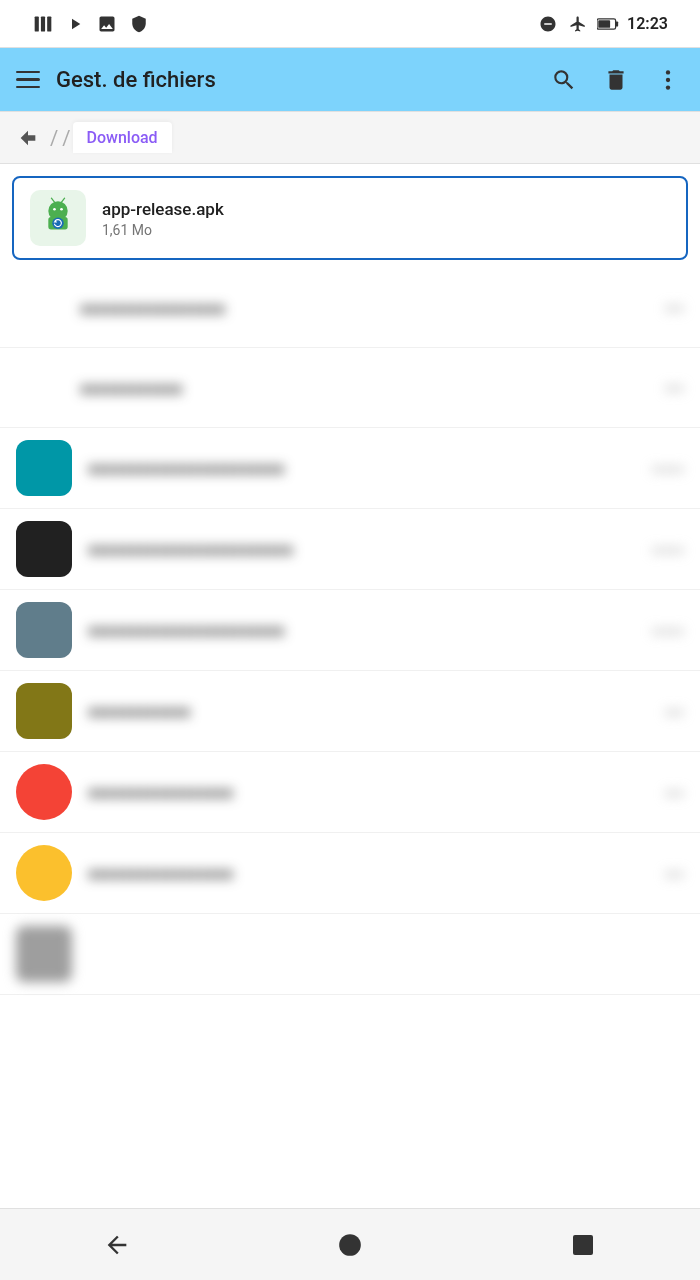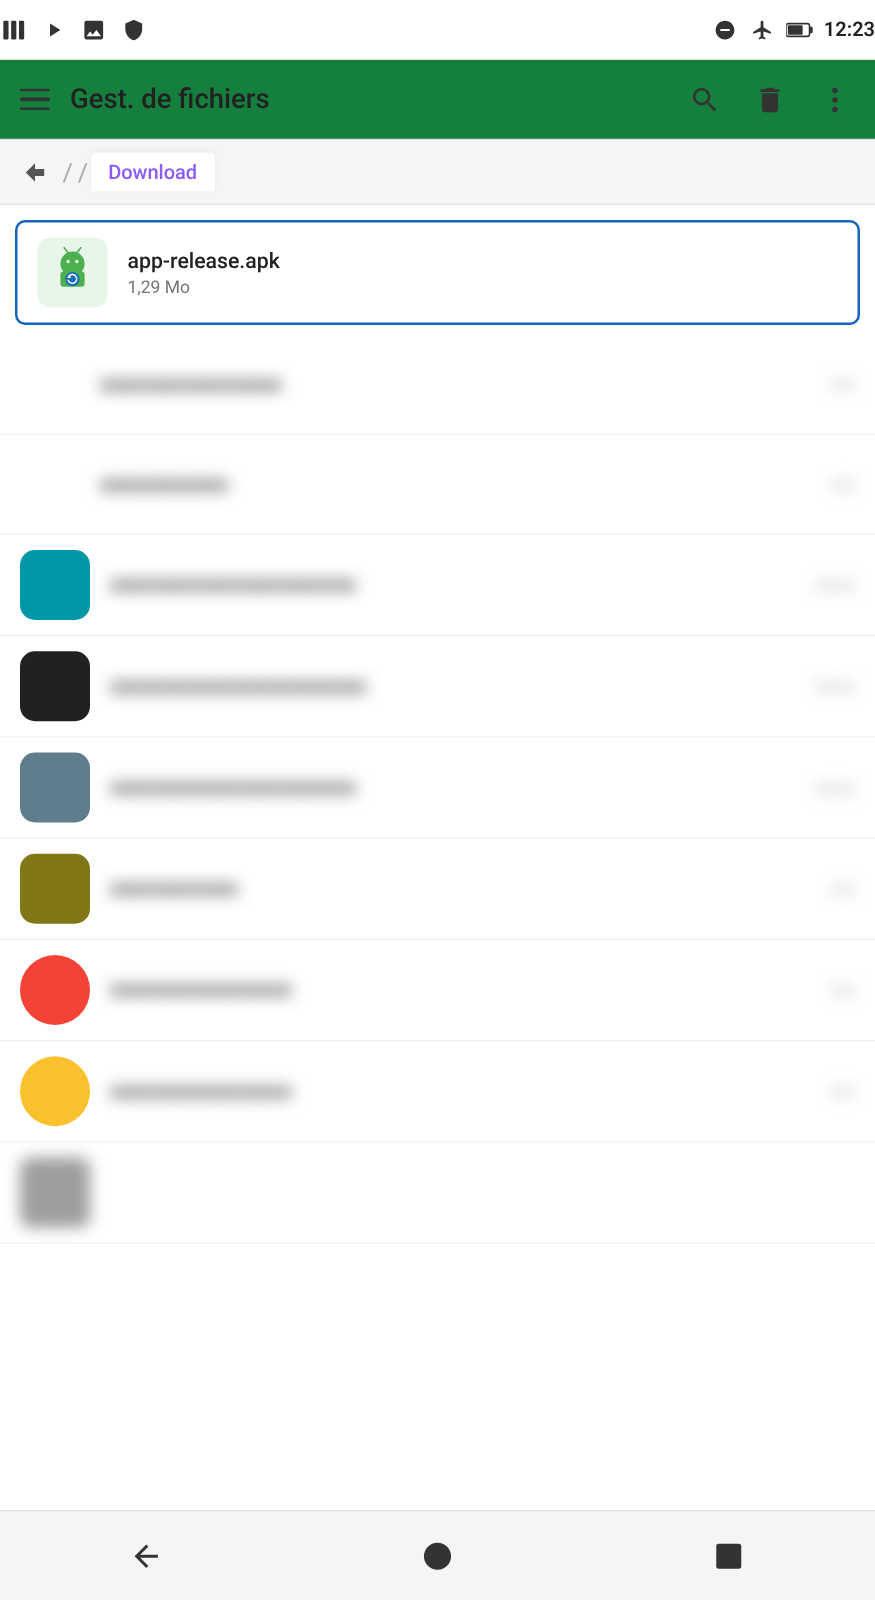--- a/index.html
+++ b/index.html
@@ -12,21 +12,21 @@
       position: relative;
     }
 
     
     .status-bar {
       height: 48px;
       background: #fff;
       display: flex;
       align-items: center;
       justify-content: space-between;
-      padding: 0 0;
+      padding: 0 32px;
       border-bottom: 1px solid #e0e0e0;
     }
     .status-bar-left {
       display: flex;
       align-items: center;
       gap: 10px;
     }
     .status-bar-right {
       display: flex;
       align-items: center;
@@ -38,21 +38,21 @@
       width: 22px;
       height: 22px;
       display: flex;
       align-items: center;
       justify-content: center;
     }
 
     
     .app-bar {
       height: 64px;
-      background: #15803d;
+      background: #7dd3fc;
       display: flex;
       align-items: center;
       padding: 0 16px;
       border-bottom: 1px solid #e0e0e0;
       gap: 16px;
     }
     .app-bar-title {
       flex: 1;
       font-size: 22px;
       font-weight: 500;
@@ -328,21 +328,21 @@
 
         <rect x="28" y="48" width="44" height="28" rx="6" fill="#4CAF50"></rect>
 
         <circle cx="50" cy="62" r="13" fill="#1565C0" opacity="0.9"></circle>
         <path d="M44 56 A8 8 0 1 1 42 64" stroke="white" stroke-width="2.5" fill="none" stroke-linecap="round"></path>
         <polygon points="40,60 44,54 48,60" fill="white"></polygon>
       </svg>
     </div>
     <div class="file-info">
       <div class="file-name">app-release.apk</div>
-      <div class="file-size">1,29 Mo</div>
+      <div class="file-size">1,61 Mo</div>
     </div>
   </div>
 
   <div class="file-item" style="padding-left:80px;">
     <div class="file-info blurred">
       <div class="file-name">xxxxxxxxxxxxxxxxx</div>
     </div>
     <div class="file-date blurred">xxx</div>
   </div>
 

